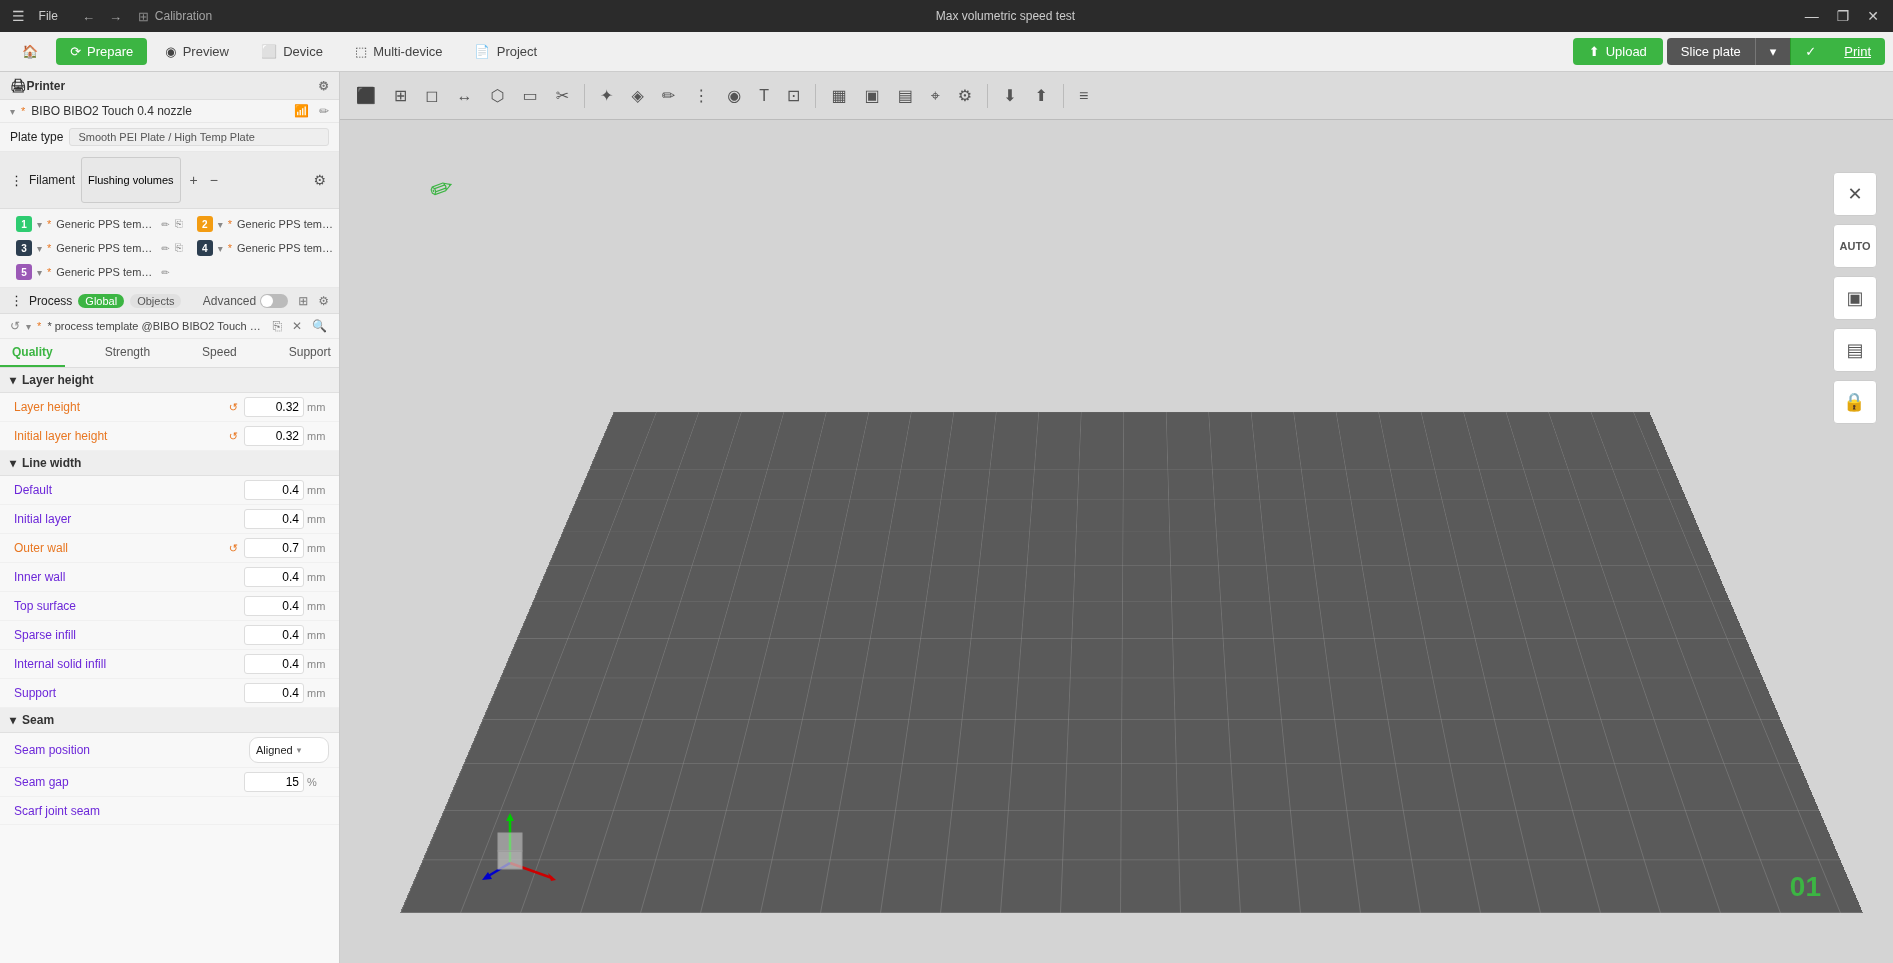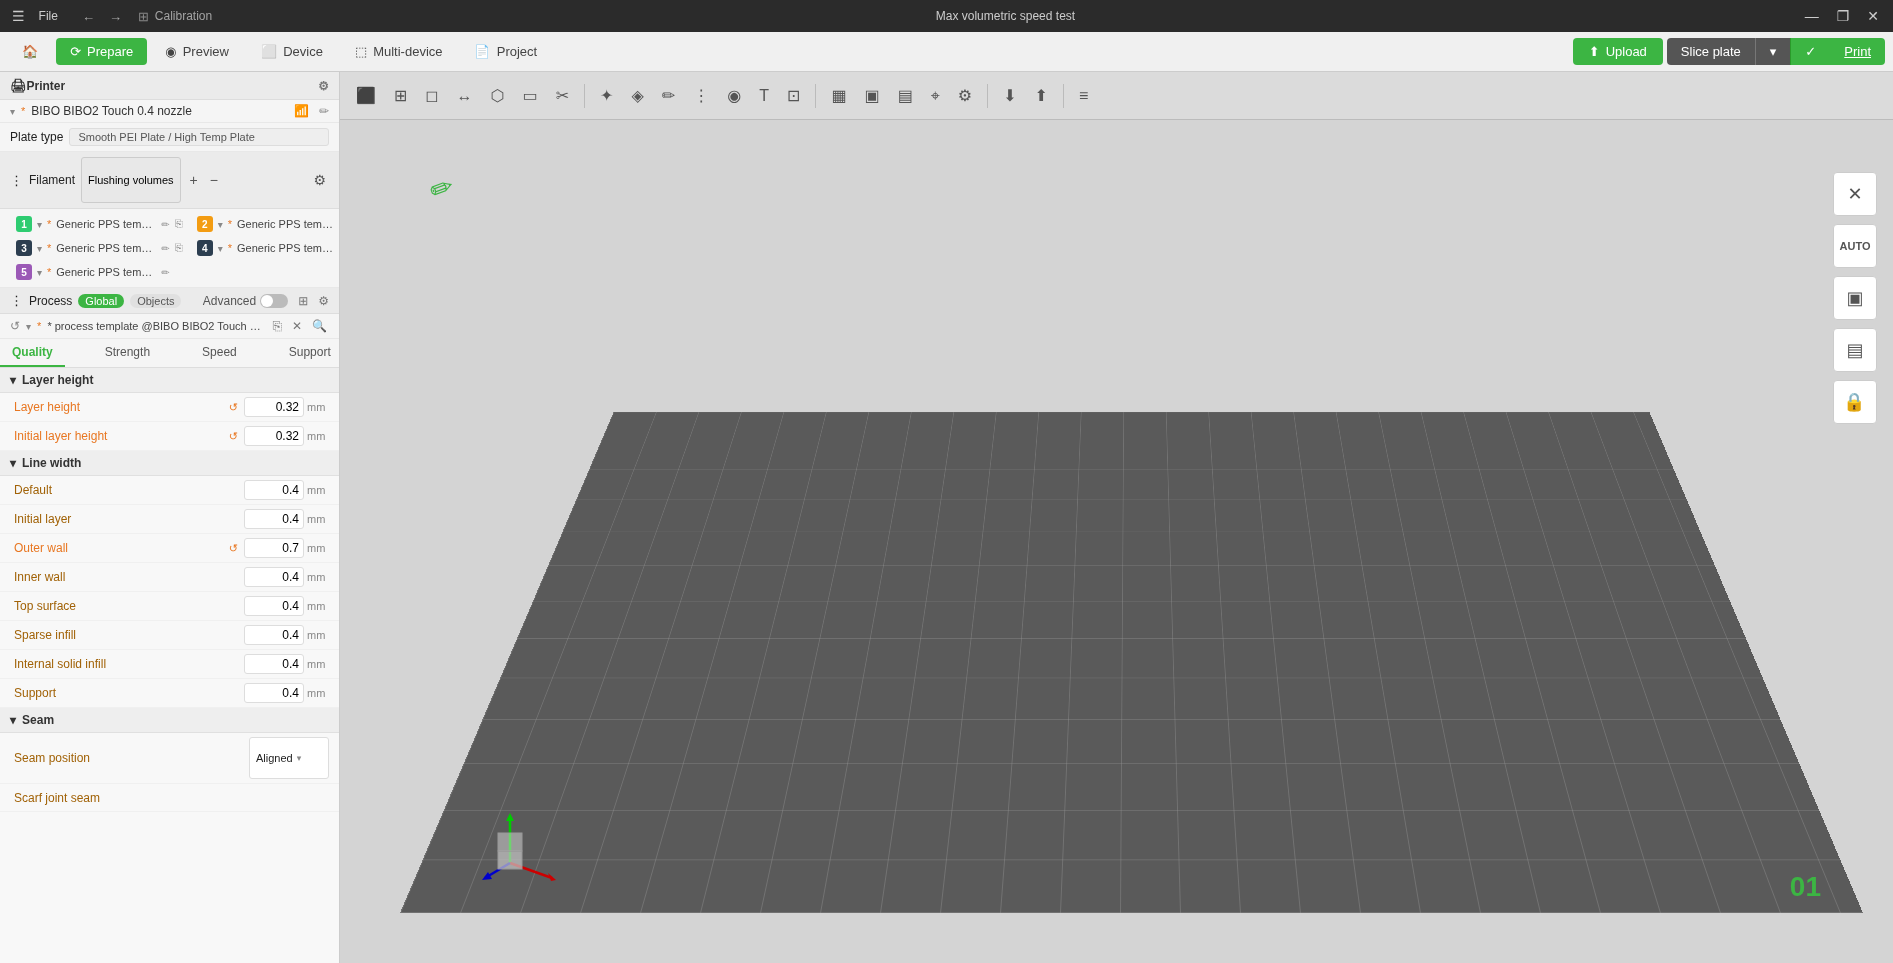--- a/index.html
+++ b/index.html
@@ -67,27 +67,27 @@
     .q-tab { padding: 6px 12px; font-size: 12px; cursor: pointer; color: #555; border-bottom: 2px solid transparent; }
     .q-tab.active { color: #3cb543; border-bottom: 2px solid #3cb543; font-weight: 600; }
 
     
     .settings-scroll { flex: 1; overflow-y: auto; background: #f8f8f8; }
     .settings-scroll::-webkit-scrollbar { width: 6px; }
     .settings-scroll::-webkit-scrollbar-thumb { background: #ccc; border-radius: 3px; }
 
     .settings-group-header { display: flex; align-items: center; padding: 5px 10px; background: #eeeeee; font-weight: 600; font-size: 12px; color: #333; border-bottom: 1px solid #e0e0e0; gap: 6px; }
     .settings-row { display: flex; align-items: center; padding: 4px 10px 4px 14px; border-bottom: 1px solid #f0f0f0; min-height: 28px; }
-    .settings-label { font-size: 12px; color: #a16207; flex: 1; }
+    .settings-label { font-size: 12px; color: #6d28d9; flex: 1; }
     .settings-label.modified { color: #e87722; }
     .settings-value { display: flex; align-items: center; gap: 3px; }
     .val-input { width: 60px; text-align: right; border: 1px solid #ddd; border-radius: 3px; padding: 2px 4px; font-size: 12px; background: white; }
     .val-unit { font-size: 11px; color: #888; width: 22px; }
     .reset-icon { color: #e87722; font-size: 11px; cursor: pointer; margin-right: 3px; }
-    .dropdown-value { border: 1px solid #ddd; border-radius: 3px; padding: 14px 6px; font-size: 11px; background: white; display: flex; align-items: center; gap: 4px; min-width: 80px; cursor: pointer; }
+    .dropdown-value { border: 1px solid #ddd; border-radius: 9px; padding: 6px 6px; font-size: 11px; background: white; display: flex; align-items: center; gap: 4px; min-width: 80px; cursor: pointer; }
     .dropdown-arrow { font-size: 9px; color: #888; }
 
     
     .right-area { flex: 1; display: flex; flex-direction: column; position: relative; overflow: hidden; }
 
     
     .viewport { flex: 1; background: #d4d4d4; position: relative; overflow: hidden; }
 
     
     .side-icons { position: absolute; right: 16px; top: 100px; display: flex; flex-direction: column; gap: 8px; }
@@ -393,20 +393,27 @@
         <span>▾</span>
         <span>Seam</span>
       </div>
       <div class="settings-row">
         <span class="settings-label">Seam position</span>
         <div class="settings-value">
           <div class="dropdown-value">
             <span>Aligned</span>
             <span class="dropdown-arrow">▾</span>
           </div>
+        </div>
+      </div>
+      <div class="settings-row">
+        <span class="settings-label">Seam gap</span>
+        <div class="settings-value">
+          <input class="val-input" type="text" value="15" style="">
+          <span class="val-unit">%</span>
         </div>
       </div>
       <div class="settings-row">
         <span class="settings-label">Scarf joint seam</span>
         <div class="settings-value">
         </div>
       </div>
     </div>
   </div>
 

